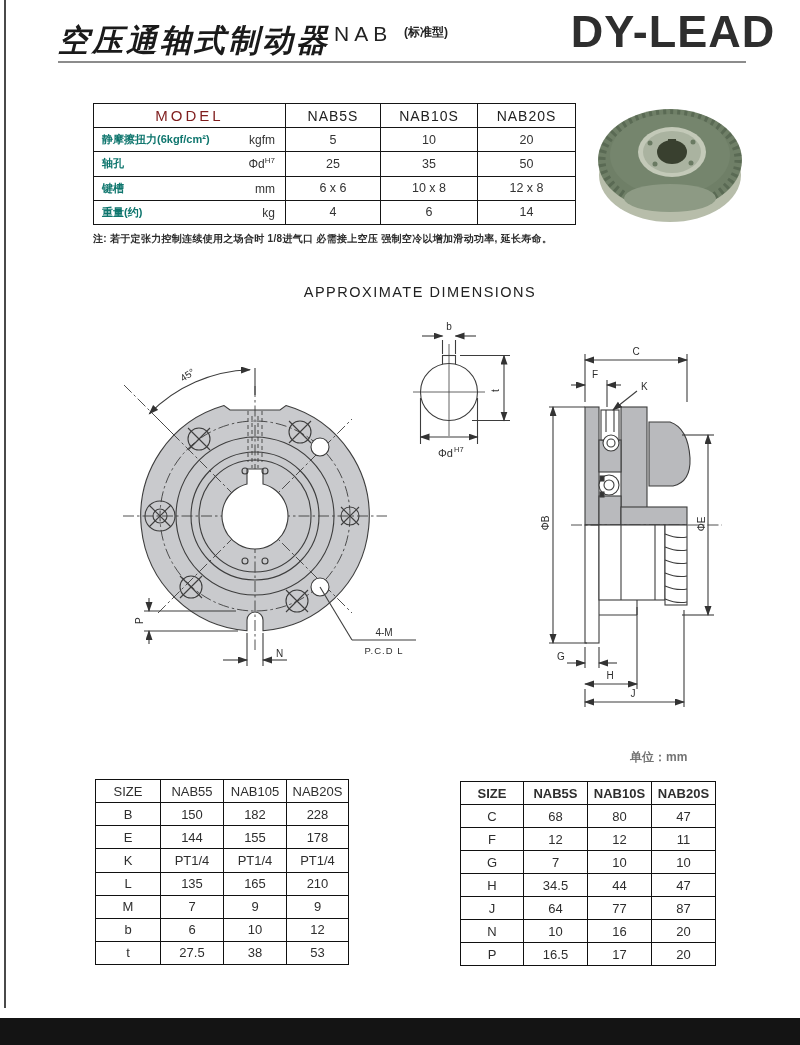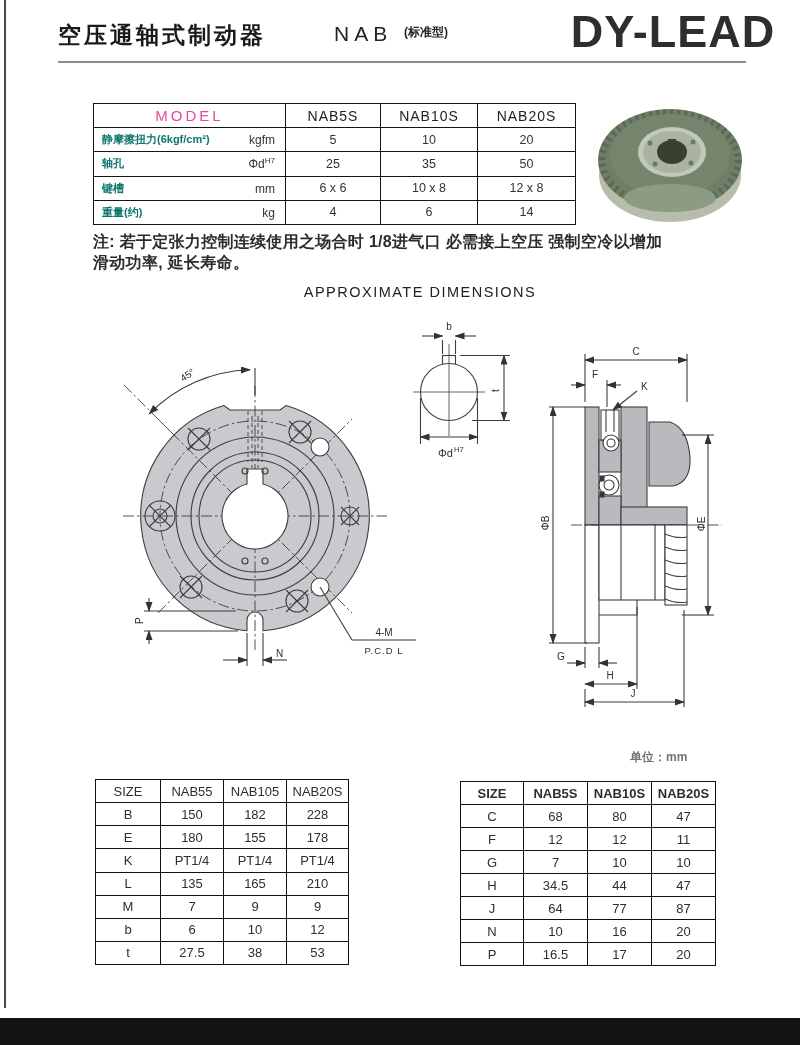--- a/index.html
+++ b/index.html
@@ -1,38 +1,38 @@
 <!DOCTYPE html>
 <html><head>
 <meta charset="utf-8">
 <style>
   html,body{margin:0;padding:0;background:#e8e8e8;}
   .page{position:relative;width:800px;height:1045px;background:#ffffff;overflow:hidden;
         font-family:"Liberation Sans",sans-serif;color:#222;}
   .abs{position:absolute;}
   .edge-line{left:4px;top:0;width:2px;height:1008px;background:#4a4a4a;}
   .footer-bar{left:0;top:1018px;width:800px;height:27px;background:#141414;}
-  .title{left:58px;top:20px;font-size:23px;font-weight:bold;letter-spacing:3px;color:#1a1a1a;}
+  .title{left:58px;top:20px;font-size:31px;font-weight:bold;letter-spacing:3px;color:#1a1a1a;font-style:italic;}
   .model{left:334px;top:22px;font-size:21px;letter-spacing:5px;color:#222;}
   .model-note{left:404px;top:24px;font-size:12px;font-weight:bold;color:#222;}
   .rule{left:58px;top:61px;width:688px;height:2px;background:#8c8c8c;}
   .logo-svg{left:550px;top:4px;}
   
   table{border-collapse:collapse;table-layout:fixed;}
   .spec{left:93px;top:103px;width:482px;height:122px;}
   .spec td{border:1.6px solid #151515;text-align:center;vertical-align:middle;
            font-size:12.5px;color:#333;padding:0;height:23px;}
   .spec td.c1{padding:0 10px 0 8px;}
   .lu{display:flex;justify-content:space-between;align-items:center;}
   .lab{font-weight:bold;font-size:11px;color:#0f766e;text-align:center;}
   .unit{font-size:12px;color:#333;text-align:center;}
   sup{font-size:8px;}
-  .spec .hd{font-size:15px;letter-spacing:3px;color:#ec4899;margin-top:40px;}
+  .spec .hd{font-size:15px;letter-spacing:3px;color:#7f1d1d;margin-top:40px;}
   .spec .hc{font-size:14px;letter-spacing:1px;color:#222;}
-  .note{left:93px;top:232px;width:580px;font-size:16px;font-weight:bold;color:#2c2c2c;letter-spacing:0.3px;}
+  .note{left:93px;top:232px;width:580px;font-size:10px;font-weight:bold;color:#2c2c2c;letter-spacing:0.3px;}
   .dim-head{left:0;top:284px;width:840px;text-align:center;font-size:14.5px;letter-spacing:1.5px;color:#222;}
   .unit-lab{left:630px;top:749px;font-size:12px;font-weight:bold;color:#737373;}
   
   .sz td{border:1.7px solid #111;text-align:center;vertical-align:middle;
          font-size:13px;color:#2e2e2e;padding:0;}
   .szl{left:95px;top:779px;width:253px;height:186px;}
   .szr{left:460px;top:781px;width:255px;height:184px;}
   .szr .hdr{font-weight:bold;}
   .sz td{height:22px;}
   svg text{font-family:"Liberation Sans",sans-serif;fill:#2e2e2e;stroke:none;}
@@ -322,21 +322,21 @@
       <td>NAB20S</td>
     </tr>
     <tr>
       <td>B</td>
       <td>150</td>
       <td>182</td>
       <td>228</td>
     </tr>
     <tr>
       <td>E</td>
-      <td>180</td>
+      <td>144</td>
       <td>155</td>
       <td>178</td>
     </tr>
     <tr>
       <td>K</td>
       <td>PT1/4</td>
       <td>PT1/4</td>
       <td>PT1/4</td>
     </tr>
     <tr>

